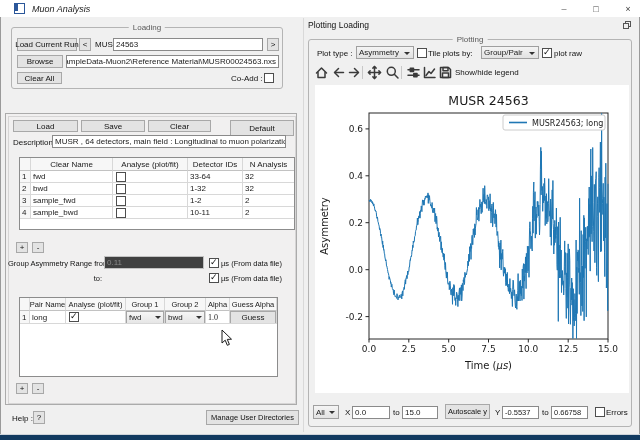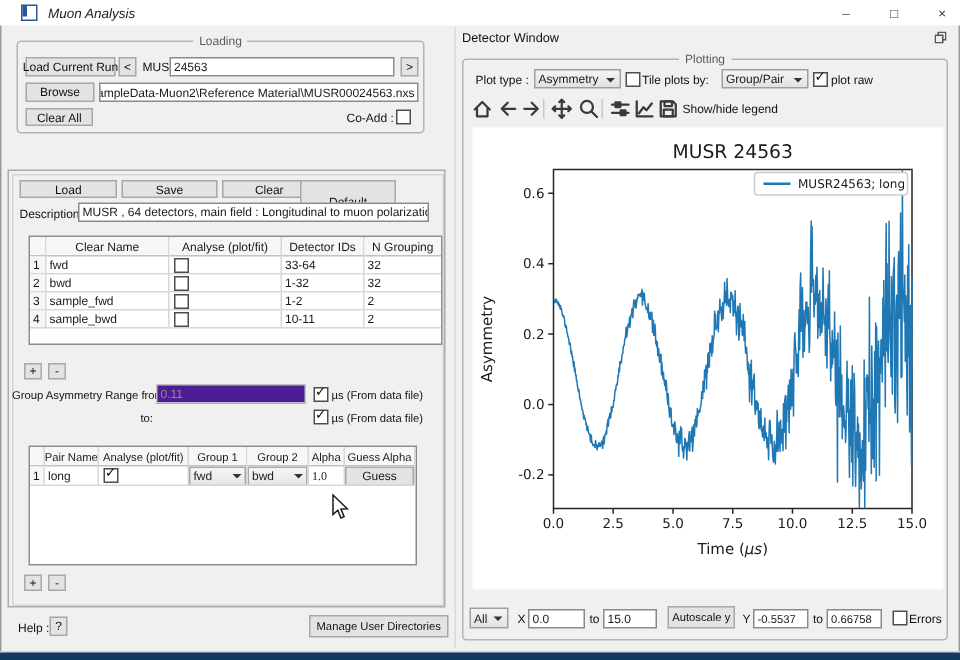--- a/index.html
+++ b/index.html
@@ -12,21 +12,21 @@
   .app-icon{width:9px;height:9px;margin-left:14px;border:1px solid #2b579a;background:#fff;position:relative;}
   .app-icon::after{content:"";position:absolute;left:0;top:0;width:3px;height:7px;background:#2b579a;}
   .title-text{margin-left:7px;font-size:9px;color:#222;}
   .win-controls{position:absolute;right:6px;top:0;height:17px;display:flex;align-items:center;gap:20px;}
   .win-btn{font-size:9px;color:#444;width:12px;text-align:center;}
   
   .btn{position:absolute;background:#e3e3e3;border:1px solid #a8a8a8;display:flex;align-items:center;
     justify-content:center;font-size:8px;color:#111;box-sizing:border-box;white-space:nowrap;}
   .input{position:absolute;background:#fff;border:1px solid #8a8a8a;box-sizing:border-box;
     display:flex;align-items:center;padding:0 2px;font-size:8px;overflow:hidden;white-space:nowrap;}
-  .input.disabled{background:#4c1d95;border-color:#c2c2c2;color:#8a8a8a;}
+  .input.disabled{background:#404040;border-color:#c2c2c2;color:#8a8a8a;}
   .lbl{position:absolute;font-size:8px;color:#111;white-space:nowrap;}
   .cb{position:absolute;width:8px;height:8px;background:#fff;border:1px solid #4d4d4d;box-sizing:content-box;}
   .cb.checked::after{content:"\2713";position:absolute;left:0px;top:-2px;font-size:9px;color:#111;
     font-family:"DejaVu Sans",sans-serif;}
   .combo{position:absolute;background:linear-gradient(#f4f4f4,#e2e2e2);border:1px solid #9f9f9f;
     box-sizing:border-box;display:flex;align-items:center;padding:0 2px;font-size:8px;}
   .combo .arrow{position:absolute;right:3px;top:50%;margin-top:-1px;width:0;height:0;
     border-left:3px solid transparent;border-right:3px solid transparent;border-top:3.5px solid #333;}
   .groupbox{position:absolute;border:1px solid #b4b4b4;border-radius:3px;box-sizing:border-box;}
   .gb-title{position:absolute;top:-5px;left:50%;transform:translateX(-50%);background:#f0f0f0;
@@ -94,33 +94,33 @@
     <div class="cb" style="left:252px;top:45px;"></div>
   </div>
 
 
   <div class="tabpane">
     <div class="inner-frame"></div>
     <div id="action-buttons">
         <div class="btn" style="left: 7px; top: 6px; width: 65px; height: 12px;">Load</div>
         <div class="btn" style="left: 75px; top: 6px; width: 64px; height: 12px;">Save</div>
         <div class="btn" style="left: 142px; top: 6px; width: 63px; height: 12px;">Clear</div>
-        <div class="btn" style="left: 194px; top: 6px; width: 64px; height: 28px;">Default</div>
+        <div class="btn" style="left: 224px; top: 6px; width: 64px; height: 16px;">Default</div>
       </div>
 
     <div class="lbl" style="left:7px;top:24px;">Description :</div>
     <div class="input" style="left:46px;top:21px;width:234px;height:13px;">MUSR , 64 detectors, main field : Longitudinal to muon polarization</div>
 
     <div class="tbl" id="group-table" style="left:13px;top:43px;width:276px;height:73px;">
         <div class="trow thead">
           <div class="tcell" style="width: 11px; height: 13px; flex: 0 0 11px; justify-content: center;"></div>
           <div class="tcell" style="width: 82px; height: 13px; flex: 0 0 82px; justify-content: center;">Clear Name</div>
           <div class="tcell" style="width: 75px; height: 13px; flex: 0 0 75px; justify-content: center;">Analyse (plot/fit)</div>
           <div class="tcell" style="width: 55px; height: 13px; flex: 0 0 55px; justify-content: center;">Detector IDs</div>
-          <div class="tcell" style="width: 52px; height: 13px; flex: 0 0 52px; justify-content: center;">N Grouping</div>
+          <div class="tcell" style="width: 52px; height: 13px; flex: 0 0 52px; justify-content: center;">N Analysis</div>
         </div>
         <div class="trow">
           <div class="tcell numcell" style="width: 11px; height: 12px; flex: 0 0 11px;">1</div>
           <div class="tcell" style="width: 82px; height: 12px; flex: 0 0 82px;">fwd</div>
           <div class="tcell" style="width: 75px; height: 12px; flex: 0 0 75px;">
             <div class="cb" style="position: relative; left: 1px;"></div>
           </div>
           <div class="tcell" style="width: 55px; height: 12px; flex: 0 0 55px;">33-64</div>
           <div class="tcell" style="width: 52px; height: 12px; flex: 0 0 52px;">32</div>
         </div>
@@ -196,21 +196,21 @@
 
     <div class="btn" style="left:10px;top:269px;width:12px;height:11px;">+</div>
     <div class="btn" style="left:26px;top:269px;width:12px;height:11px;">-</div>
   </div>
 
   <div class="lbl" style="left:12px;top:414px;">Help :</div>
   <div class="btn" style="left:33px;top:411px;width:12px;height:13px;">?</div>
   <div class="btn" style="left:206px;top:410px;height:15px;padding:0 4px;font-size:7.5px;">Manage User Directories</div>
 
   <div class="dock">
-    <div class="dock-title">Detector Window</div>
+    <div class="dock-title">Plotting Loading</div>
     <svg class="float-icon" viewBox="0 0 8 8">
       <rect x="2.5" y="0.5" width="5" height="5" fill="none" stroke="#555" stroke-width="1"></rect>
       <rect x="0.5" y="2.5" width="5" height="5" fill="#f0f0f0" stroke="#555" stroke-width="1"></rect>
     </svg>
   </div>
 
   <div class="groupbox" style="left:308px;top:39px;width:324px;height:388px;padding-left:44px;">
     <div class="gb-title">Plotting</div>
 
     <div class="lbl" style="left:8px;top:9px;">Plot type :</div>

